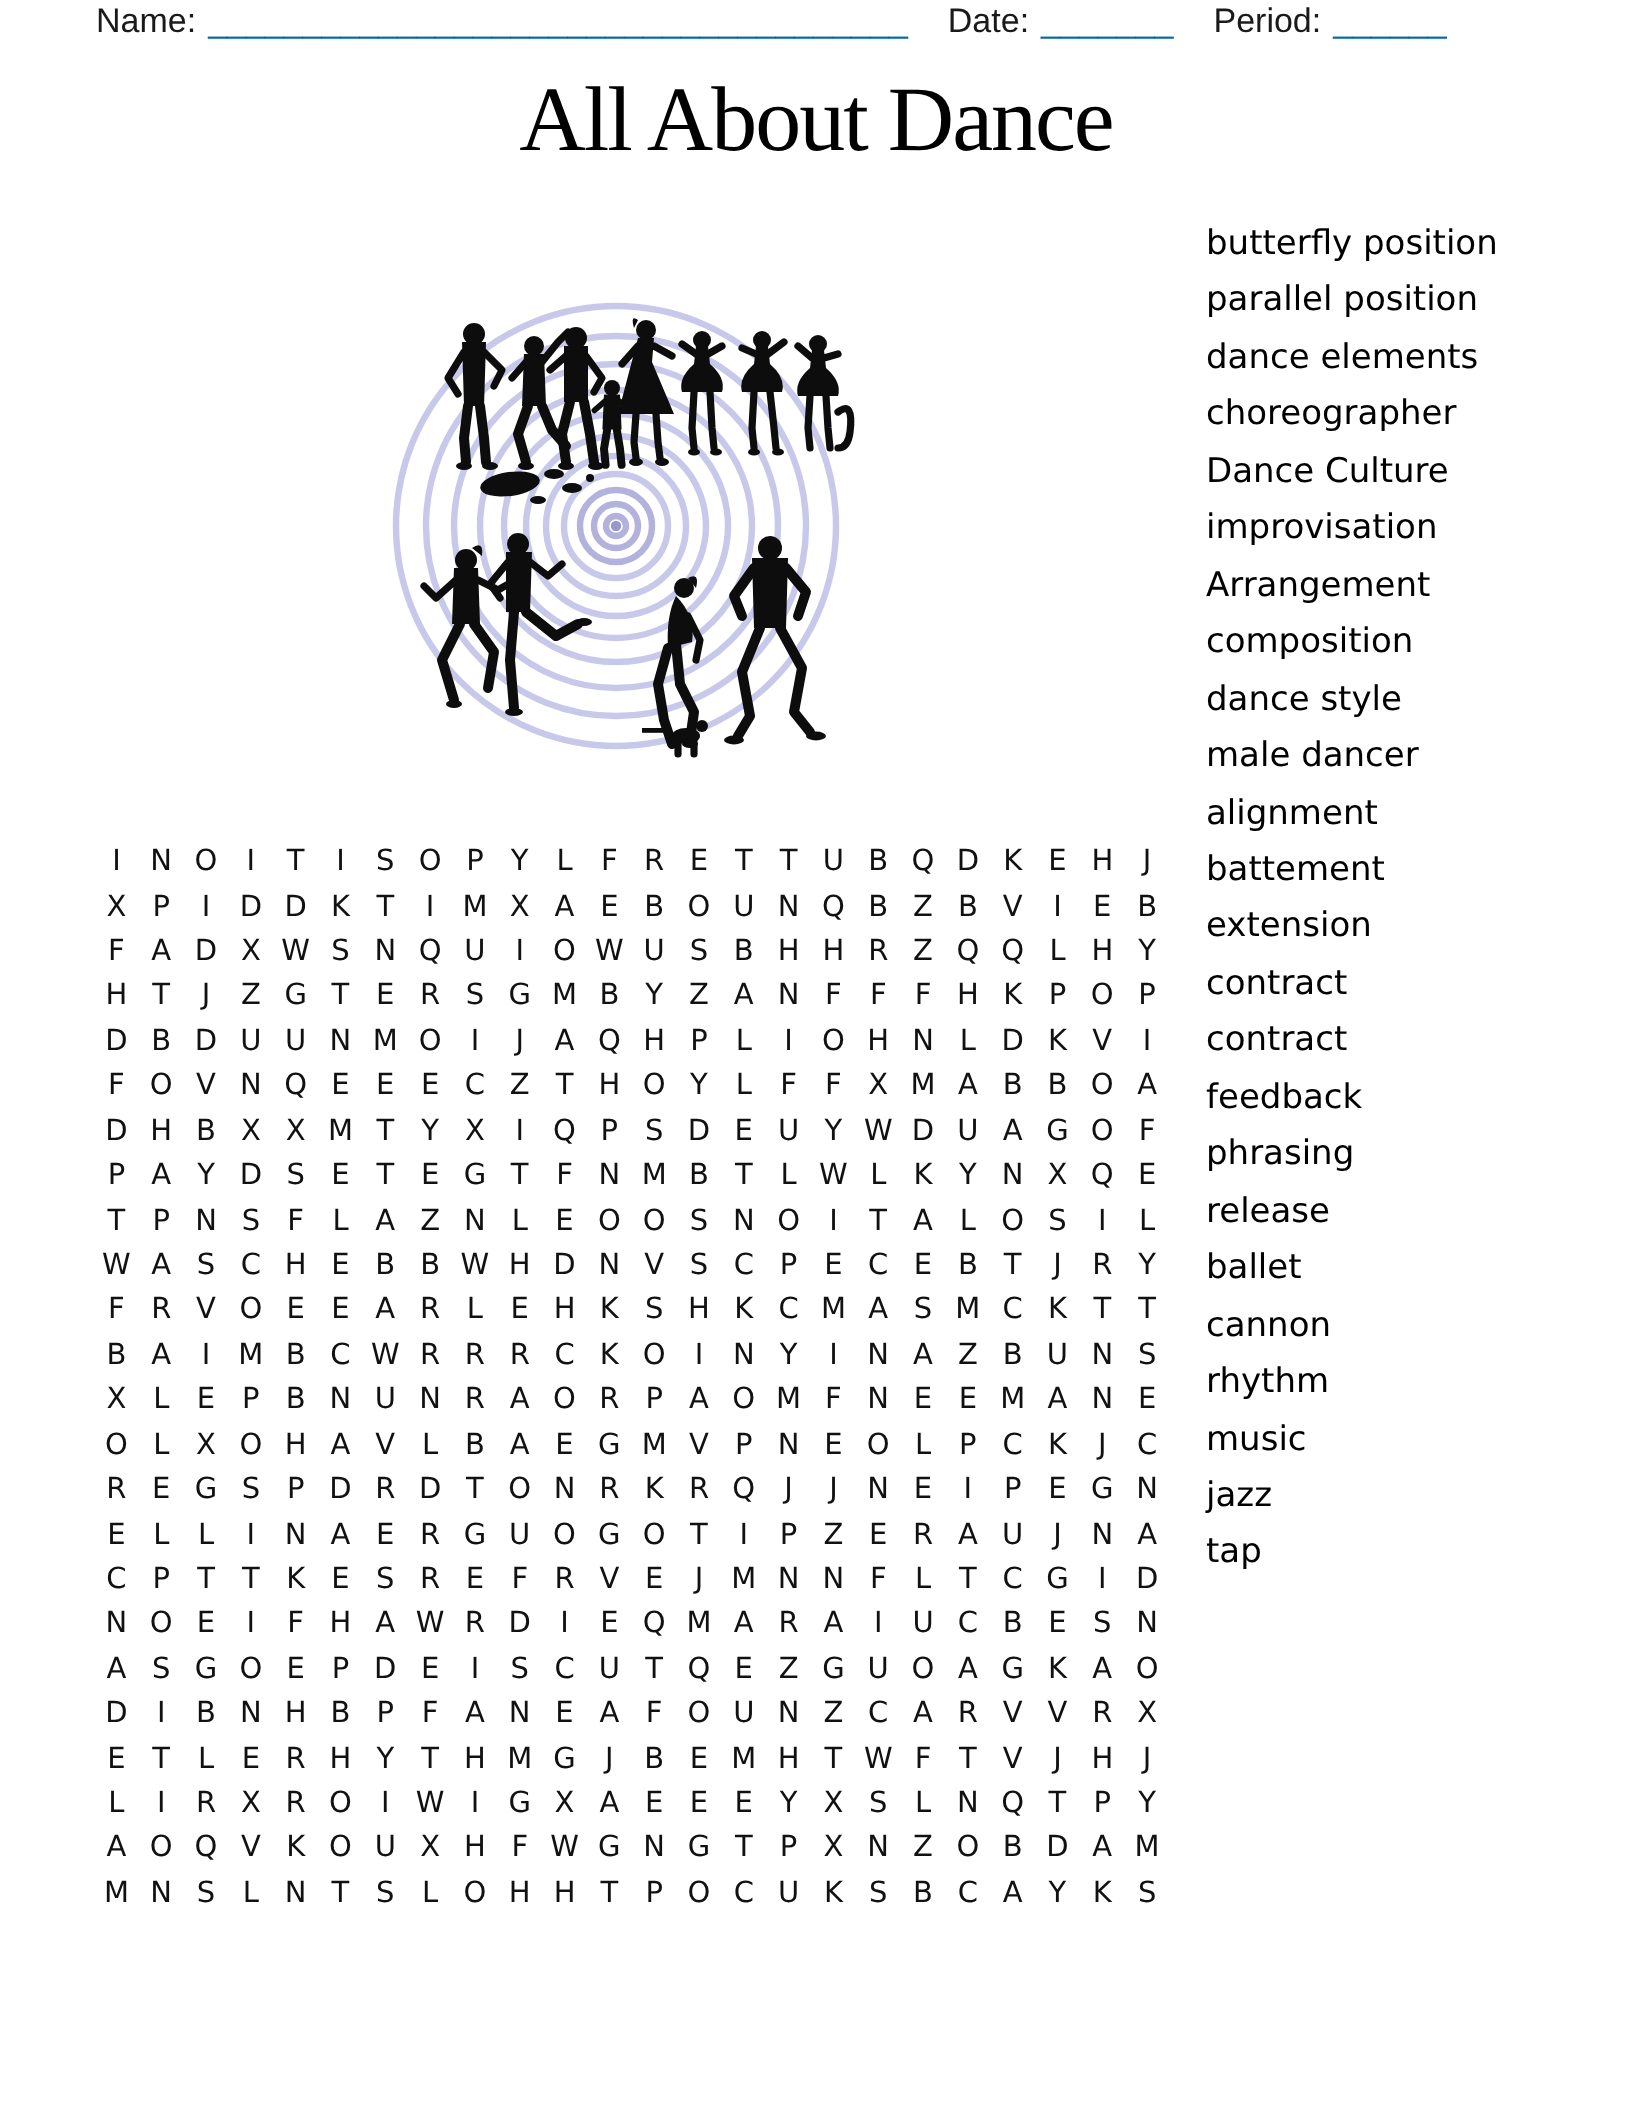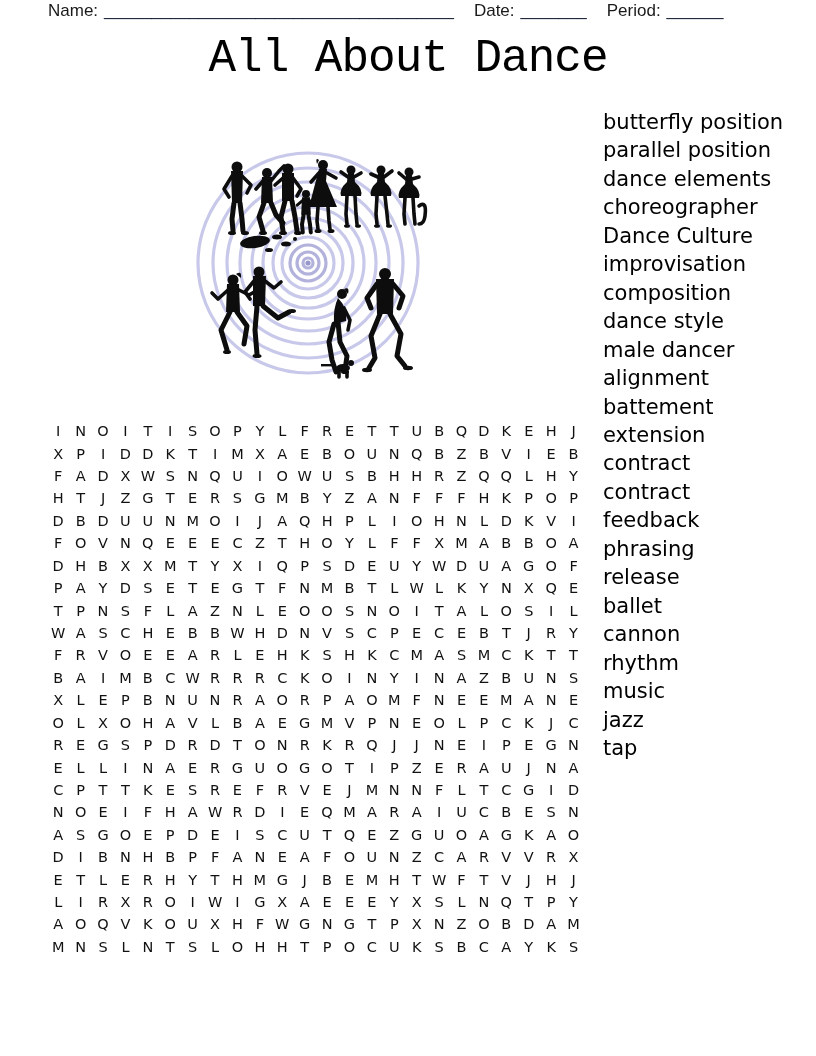--- a/index.html
+++ b/index.html
@@ -3,45 +3,45 @@
 <meta charset="utf-8">
 <style>
   html,body{margin:0;padding:0;background:#ffffff;}
   body{width:816px;height:1056px;position:relative;overflow:hidden;font-family:"DejaVu Sans",sans-serif;color:#000;}
 
   
   .header{position:absolute;left:48px;top:1px;white-space:nowrap;
           font-family:"Liberation Sans",sans-serif;font-size:17px;color:#1a1a1a;}
   .hlabel{margin-right:6px;}
   .hlabel.gap{margin-left:20px;}
-  .blank{letter-spacing:0;color:#0f172a;}
+  .blank{letter-spacing:0;color:#0369a1;}
 
   
   .title{position:absolute;left:0;top:33px;width:816px;margin:0;text-align:center;
-         font-family:Liberation Mono, monospace;font-weight:400;font-size:46px;
+         font-family:Liberation Serif, serif;font-weight:400;font-size:46px;
          letter-spacing:-1px;color:#000;}
 
   
   .illustration{position:absolute;left:195px;top:140px;width:250px;height:250px;}
   .illustration svg{display:block;}
   .ring{fill:none;stroke:#c8c8ea;stroke-width:3.2;}
   .ring.inner{stroke:#b2b2dc;}
   .solid{fill:#0d0d0d;stroke:none;}
   .limb{fill:none;stroke:#0d0d0d;stroke-width:5;stroke-linecap:round;stroke-linejoin:round;}
   .limb2{fill:none;stroke:#0d0d0d;stroke-width:3.6;stroke-linecap:round;stroke-linejoin:round;}
 
   
   .grid{position:absolute;left:47px;top:420px;display:grid;
         grid-template-columns:repeat(24,22.42px);grid-auto-rows:22.43px;}
   .cell{display:flex;align-items:center;justify-content:center;
         font-family:"DejaVu Sans",sans-serif;font-size:14.5px;font-weight:400;color:#111;}
 
   
   .words{position:absolute;left:603px;top:108px;}
-  .word{font-family:"DejaVu Sans",sans-serif;font-size:21px;line-height:28.45px;color:#000;white-space:nowrap;}
+  .word{font-family:"DejaVu Sans",sans-serif;font-size:17px;line-height:28.45px;color:#000;white-space:nowrap;}
 </style>
 </head>
 <body>
 
 <div class="header">
   <span class="hlabel">Name:</span><span class="blank">_____________________________________</span><span class="hlabel gap">Date:</span><span class="blank">_______</span><span class="hlabel gap">Period:</span><span class="blank">______</span>
 </div>
 
 <h1 class="title">All About Dance</h1>
 
@@ -788,20 +788,21 @@
     <div class="cell">S</div>
   </div>
 
 <div class="words" id="word-list">
     <div class="word">butterfly position</div>
     <div class="word">parallel position</div>
     <div class="word">dance elements</div>
     <div class="word">choreographer</div>
     <div class="word">Dance Culture</div>
     <div class="word">improvisation</div>
+    <div class="word">Arrangement</div>
     <div class="word">composition</div>
     <div class="word">dance style</div>
     <div class="word">male dancer</div>
     <div class="word">alignment</div>
     <div class="word">battement</div>
     <div class="word">extension</div>
     <div class="word">contract</div>
     <div class="word">contract</div>
     <div class="word">feedback</div>
     <div class="word">phrasing</div>

